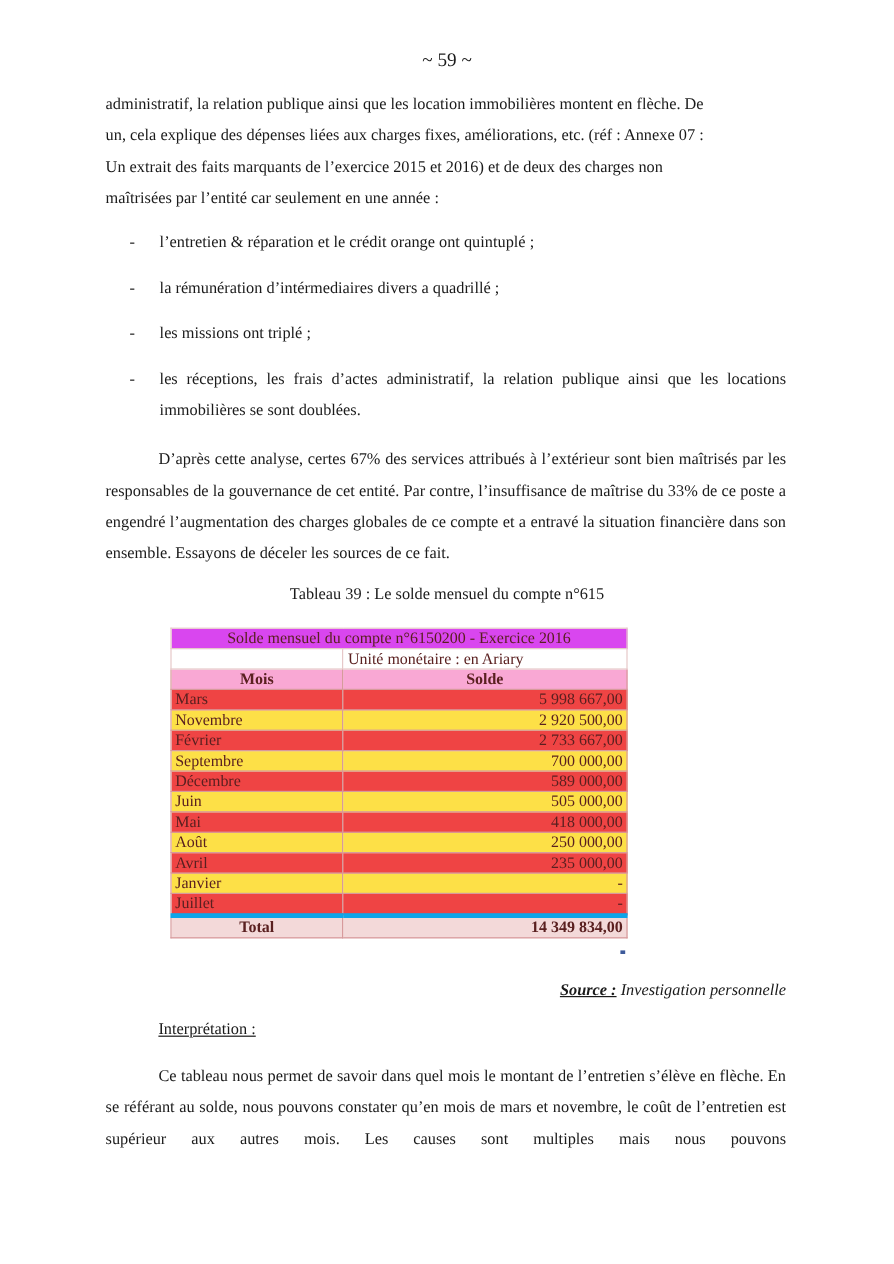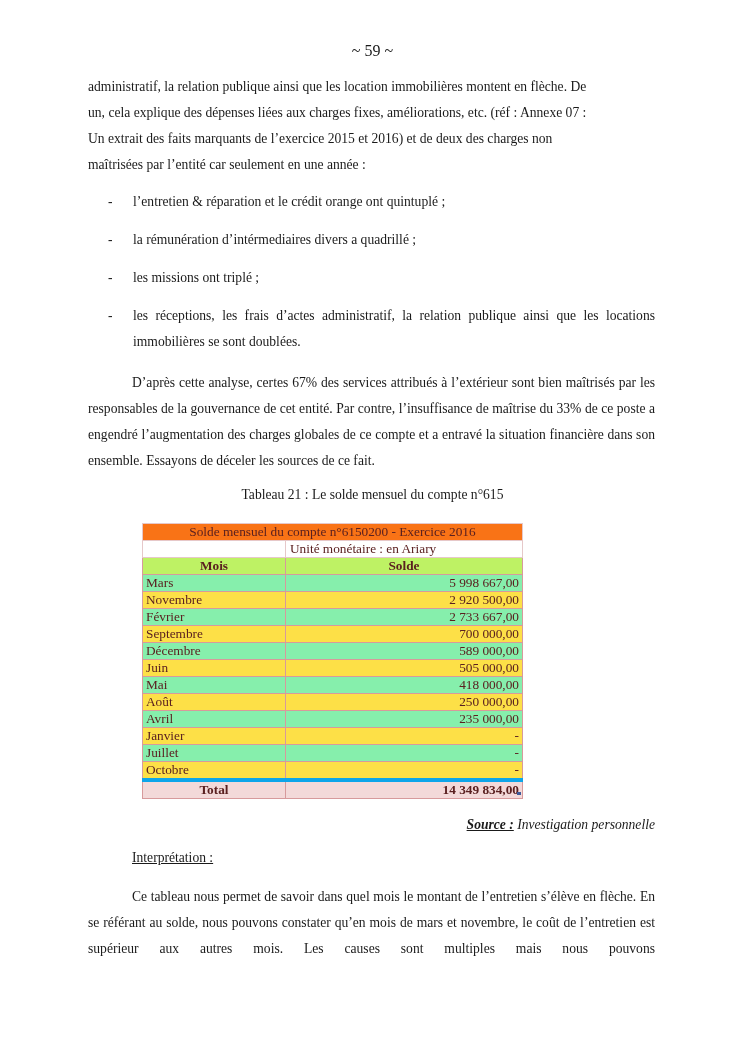--- a/index.html
+++ b/index.html
@@ -30,25 +30,25 @@
     }
     table.solde {
       position: absolute; top: 523px; left: 142px; width: 381px;
       border-collapse: collapse; font-size: 13.3px;
       font-family: "Liberation Serif", "DejaVu Serif", serif;
       color: #5a2020;
     }
     table.solde td, table.solde th {
       border: 1px solid #d79a9c; padding: 0 3px; height: 16px; line-height: 16px;
     }
-    table.solde .title-cell { background: #f97316; text-align: center; font-weight: normal; border-color: #e6c8c9; }
+    table.solde .title-cell { background: #d946ef; text-align: center; font-weight: normal; border-color: #e6c8c9; }
     table.solde .unit-row td { background: #ffffff; border-color: #e6c8c9; }
     table.solde .unit-cell { text-align: left; padding-left: 4px; }
-    table.solde th.hdr { background: #bef264; text-align: center; font-weight: bold; }
-    table.solde tr.odd td { background: #86efac; }
+    table.solde th.hdr { background: #f9a8d4; text-align: center; font-weight: bold; }
+    table.solde tr.odd td { background: #ef4444; }
     table.solde tr.even td { background: #fde047; }
     table.solde td.month { width: 136px; }
     table.solde td.val { text-align: right; }
     table.solde tr.total td { background: #f3d9d9; font-weight: bold; border-top: 4px solid #0ea5e9; }
     table.solde tr.total td.label { text-align: center; }
     .corner {
       position: absolute; left: 517px; top: 792px; width: 4px; height: 3px; background: #3d5a9a;
     }
     .source {
       position: absolute; top: 817px; left: 88px; width: 567px;
@@ -89,21 +89,21 @@
   <div class="bullet">
     <span class="dash">-</span>
     <span class="txt">les réceptions, les frais d’actes administratif, la relation publique ainsi que les locations immobilières se sont doublées.</span>
   </div>
 </div>
 
 <div class="content p2">
   <p>D’après cette analyse, certes 67% des services attribués à l’extérieur sont bien maîtrisés par les responsables de la gouvernance de cet entité. Par contre, l’insuffisance de maîtrise du 33% de ce poste a engendré l’augmentation des charges globales de ce compte et a entravé la situation financière dans son ensemble. Essayons de déceler les sources de ce fait.</p>
 </div>
 
-<div class="caption">Tableau 21 : Le solde mensuel du compte n°615</div>
+<div class="caption">Tableau 39 : Le solde mensuel du compte n°615</div>
 
 <table class="solde">
   <tbody>
       <tr>
     <th class="title-cell" colspan="2">Solde mensuel du compte n°6150200 - Exercice 2016</th>
   </tr>
   <tr class="unit-row">
     <td></td>
     <td class="unit-cell">Unité monétaire : en Ariary</td>
   </tr>
@@ -148,24 +148,20 @@
     <td class="val">235 000,00</td>
   </tr>
   <tr class="even">
     <td class="month">Janvier</td>
     <td class="val">-</td>
   </tr>
   <tr class="odd">
     <td class="month">Juillet</td>
     <td class="val">-</td>
   </tr>
-  <tr class="even">
-    <td class="month">Octobre</td>
-    <td class="val">-</td>
-  </tr>
   <tr class="total">
     <td class="month label">Total</td>
     <td class="val">14 349 834,00</td>
   </tr>
 </tbody>
   </table>
 <div class="corner"></div>
 
 <div class="source">
   <span class="u">Source :</span><span> Investigation personnelle</span>

